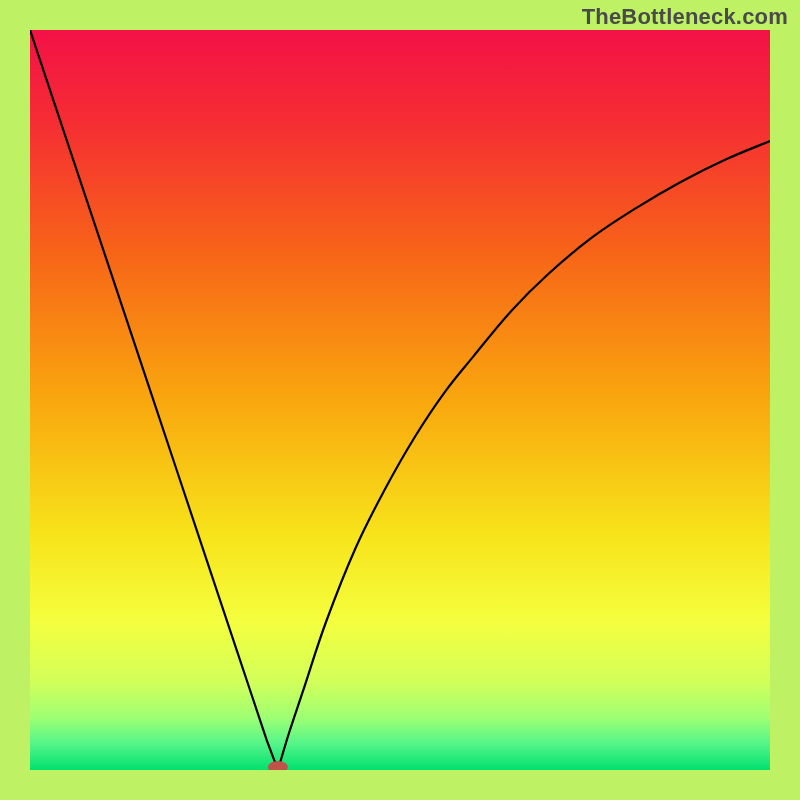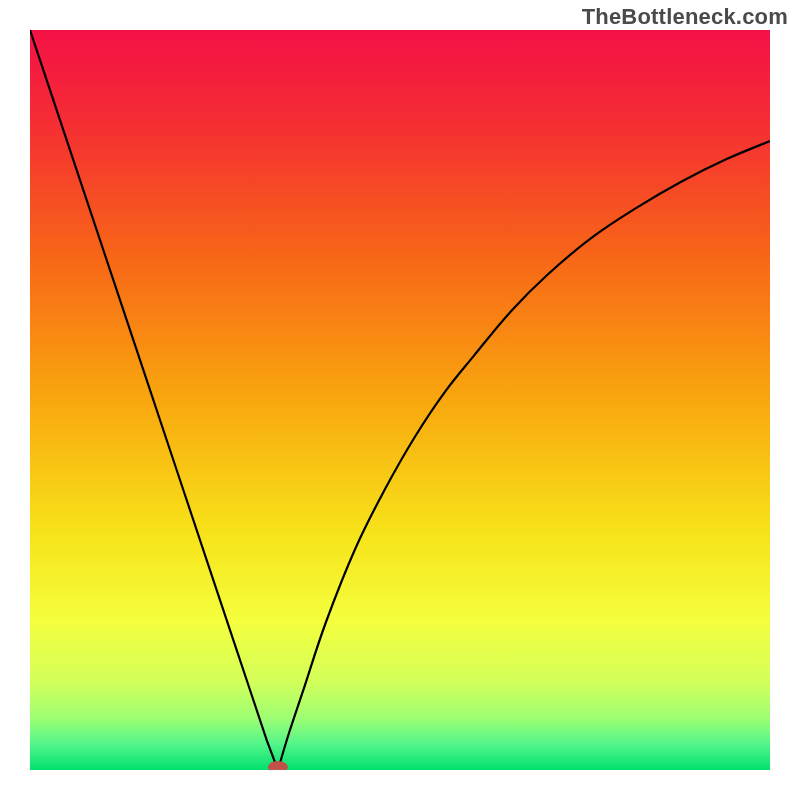--- a/index.html
+++ b/index.html
@@ -9,21 +9,21 @@
     height: 800px;
     overflow: hidden;
     background: #000;
     font-family: Arial, Helvetica, sans-serif;
   }
   .frame {
     position: absolute;
     top: 0; left: 0;
     width: 800px;
     height: 800px;
-    background: #ffffff;
+    background: #bef264;
   }
   .plot-area {
     position: absolute;
     top: 30px;
     left: 30px;
     width: 740px;
     height: 740px;
     overflow: hidden;
   }
   .watermark {

